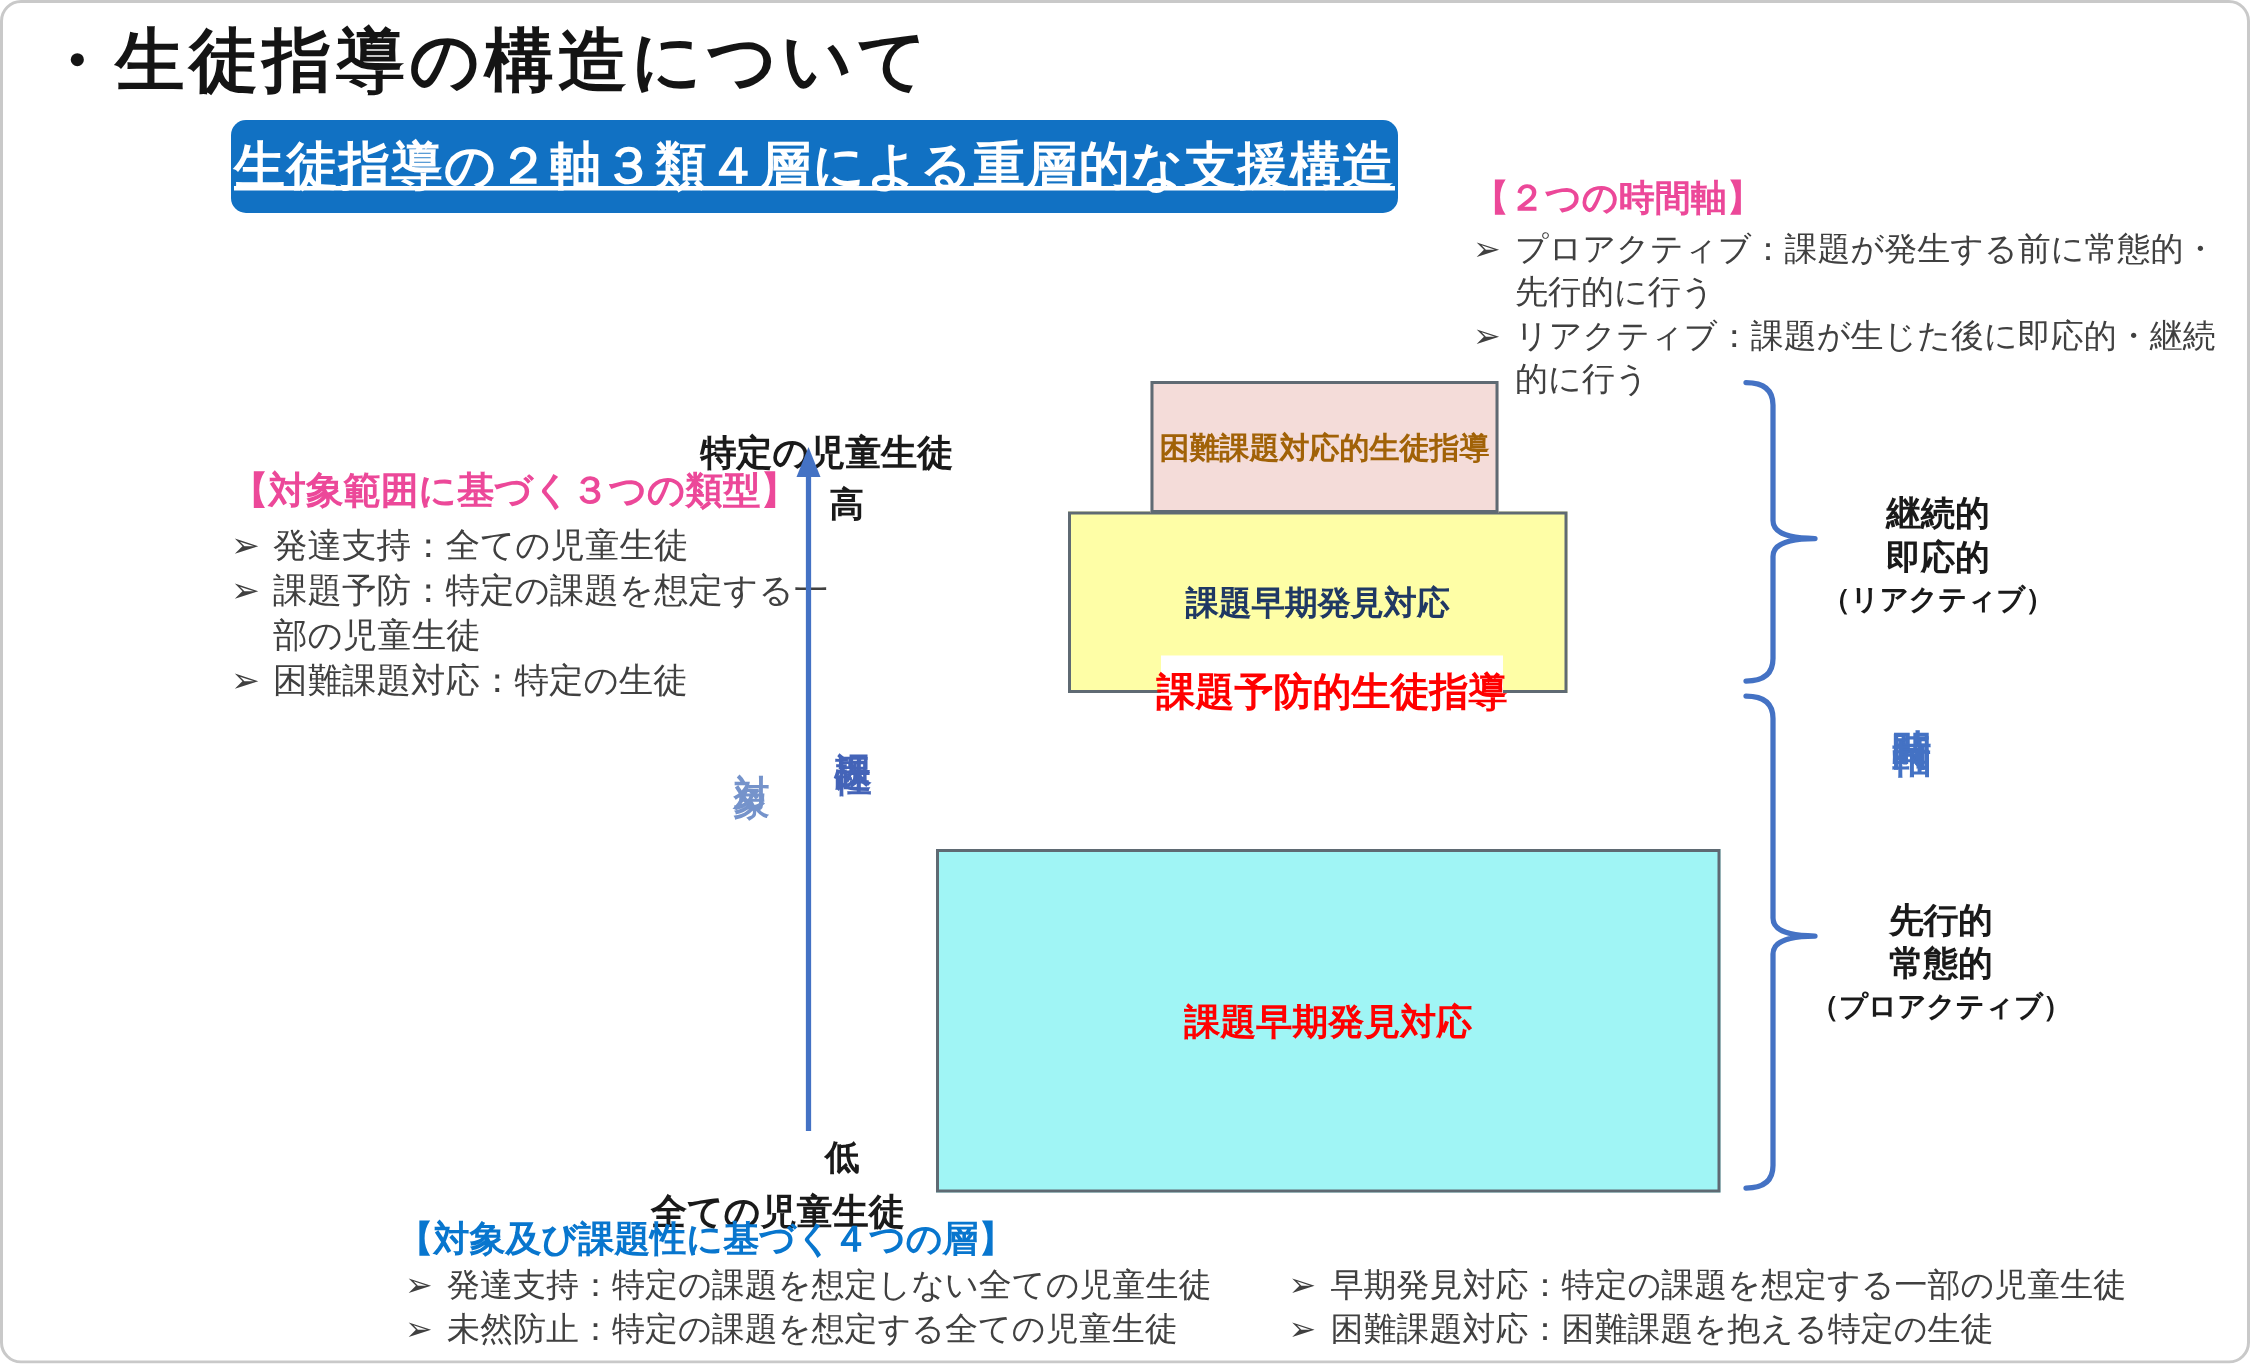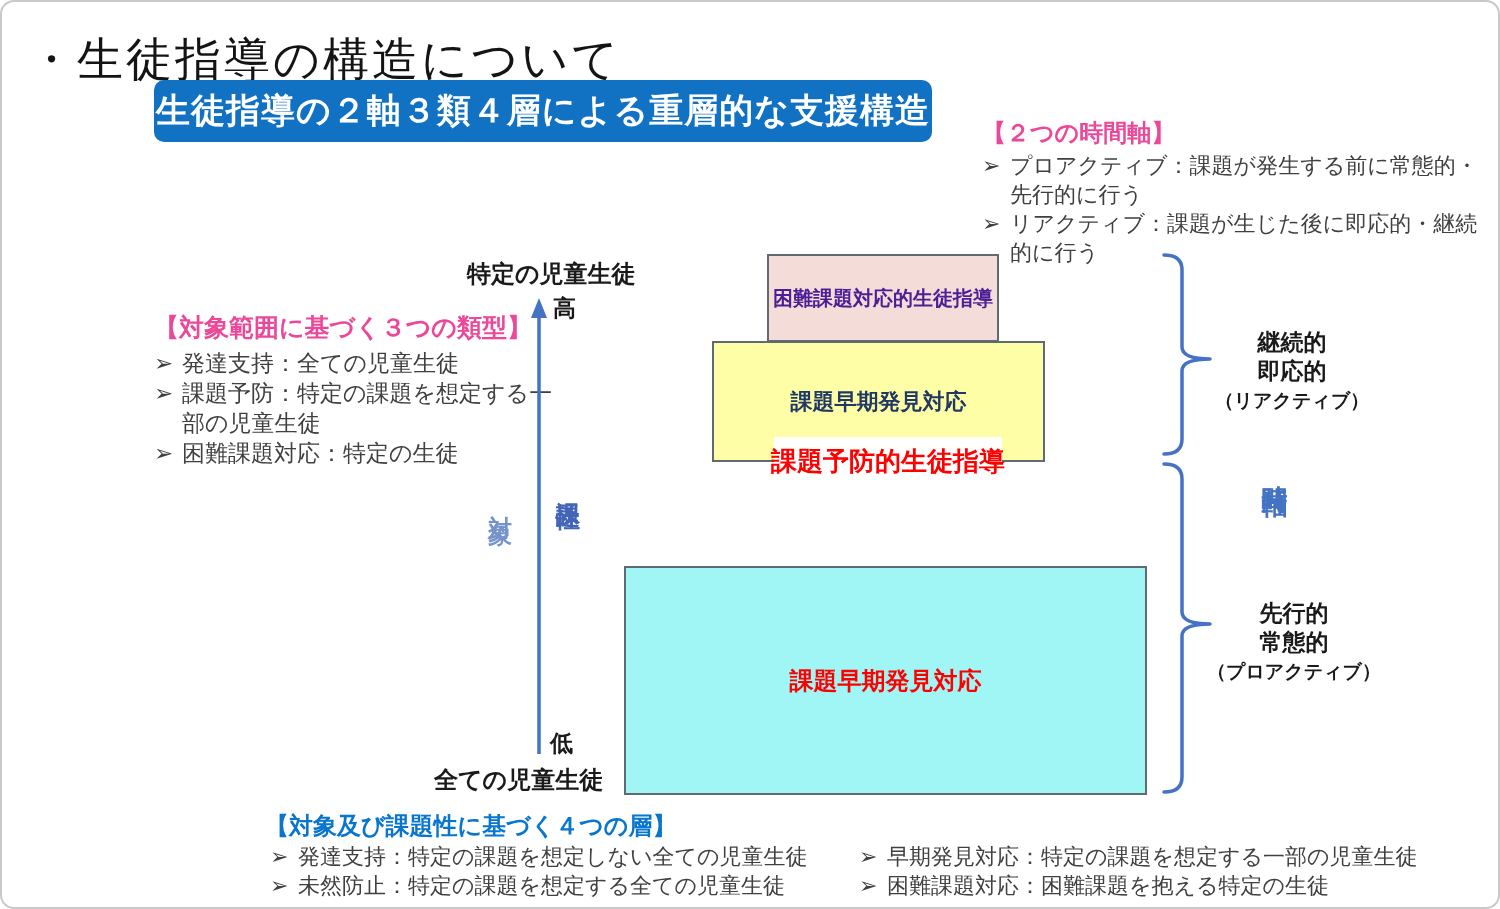--- a/index.html
+++ b/index.html
@@ -1,50 +1,50 @@
 <!DOCTYPE html>
 <html><head>
 <meta charset="utf-8">
 <style>
   * { margin:0; padding:0; box-sizing:border-box; }
   html,body { width:1500px; height:909px; background:#fff; font-family:"Liberation Sans", sans-serif; overflow:hidden; }
   .slide { position:relative; width:1500px; height:909px; background:#ffffff; border:2px solid #c9c9c9; border-radius:14px; overflow:hidden; }
 
   .abs { position:absolute; }
 
-  .page-title { left:26px; top:8px; font-size:46px; font-weight:400; color:#141414; letter-spacing:3px; white-space:nowrap;margin-top:19px; }
+  .page-title { left:26px; top:8px; font-size:46px; font-weight:700; color:#141414; letter-spacing:3px; white-space:nowrap; }
 
   .banner { left:152px; top:78px; width:778px; height:62px; background:#1171C3; border-radius:10px;
             display:flex; align-items:center; justify-content:center; color:#ffffff; font-weight:bold;
-            font-size:34px; letter-spacing:1px; white-space:nowrap; }
+            font-size:34px; letter-spacing:1px; white-space:nowrap;text-decoration:underline; }
 
   .note-h { font-weight:bold; color:#ec4899; }
   .note-item { position:relative; padding-left:28px; color:#404040; }
   .note-item .bl { position:absolute; left:0; top:0; color:#404040; }
 
   .note-time { left:980px; top:116px; width:498px; font-size:22px; line-height:29px; }
   .note-time .note-h { font-size:24px; margin-bottom:4px; }
 
   .note-types { left:152px; top:310px; width:414px; font-size:23px; line-height:30px; }
   .note-types .note-h { font-size:25px; margin-bottom:6px; white-space:nowrap; }
 
   .note-layers-h { left:263px; top:808px; font-size:24px; font-weight:bold; color:#0876CE; white-space:nowrap; }
   .note-col { top:840px; font-size:22px; line-height:29px; }
   .note-col .note-item { white-space:nowrap; }
   .note-col1 { left:268px; }
   .note-col2 { left:857px; }
 
-  .axis-label { font-weight:bold; color:#1a1a1a; font-size:23px; white-space:nowrap; }
+  .axis-label { font-weight:bold; color:#1a1a1a; font-size:23px; white-space:nowrap;margin-top:28px; }
   .v-text { writing-mode:vertical-rl; text-orientation:upright; font-weight:bold; white-space:nowrap; }
   .target-v { left:482px; top:494px; font-size:24px; color:#7593CB; letter-spacing:7px; }
   .issue-v  { left:550px; top:480px; font-size:24px; color:#4464B8; letter-spacing:3px; }
   .time-axis-v { left:1256px; top:463px; font-size:26px; color:#4472C4; letter-spacing:3px; }
 
   .layer { position:absolute; border:2px solid #5f6a73; display:flex; align-items:center; justify-content:center; font-weight:bold; white-space:nowrap; }
-  .layer4 { left:765px; top:252px; width:232px; height:88px; background:#F4DCD9; color:#4c1d95; font-size:20px; z-index:3; }
+  .layer4 { left:765px; top:252px; width:232px; height:88px; background:#F4DCD9; color:#a16207; font-size:20px; z-index:3; }
   .layer3 { left:710px; top:339px; width:333px; height:121px; background:#FEFEA6; color:#1F3864; font-size:22px; z-index:2; }
   .layer2 { left:622px; top:460px; width:523px; height:104px; background:#B5C2DC; color:#1F3864; font-size:22px; z-index:1; }
   .layer1 { left:622px; top:564px; width:523px; height:229px; background:#A0F5F5; color:#FF0000; font-size:24px; z-index:1; }
   .overlay-label { left:772px; top:435px; width:228px; height:48px; background:#ffffff; color:#FF0000;
                    display:flex; align-items:center; justify-content:center; font-weight:bold; font-size:26px; z-index:5; white-space:nowrap; }
 
   .brace-label { text-align:center; font-weight:bold; color:#1a1a1a; font-size:23px; line-height:29px; }
   .reactive-label { left:1202px; top:326px; width:176px; }
   .proactive-label { left:1202px; top:597px; width:180px; }
   .paren-line { font-size:19px; white-space:nowrap; }

